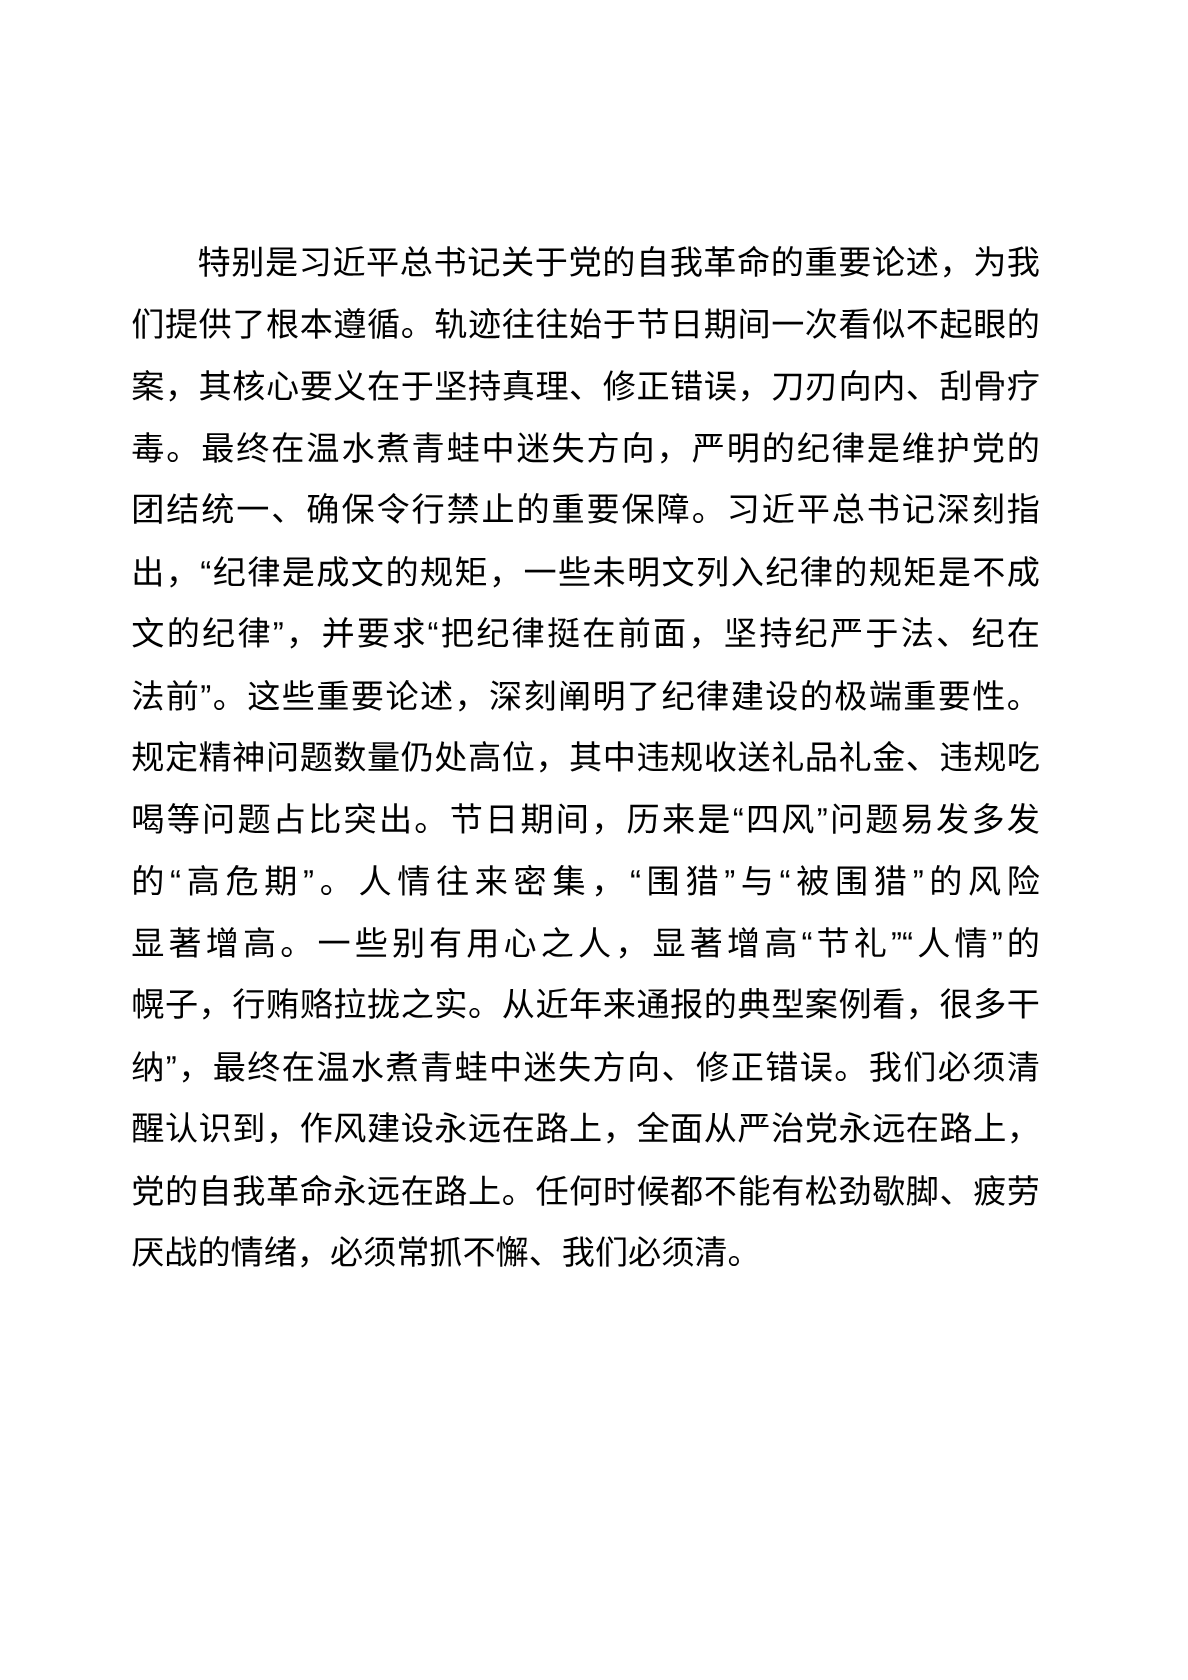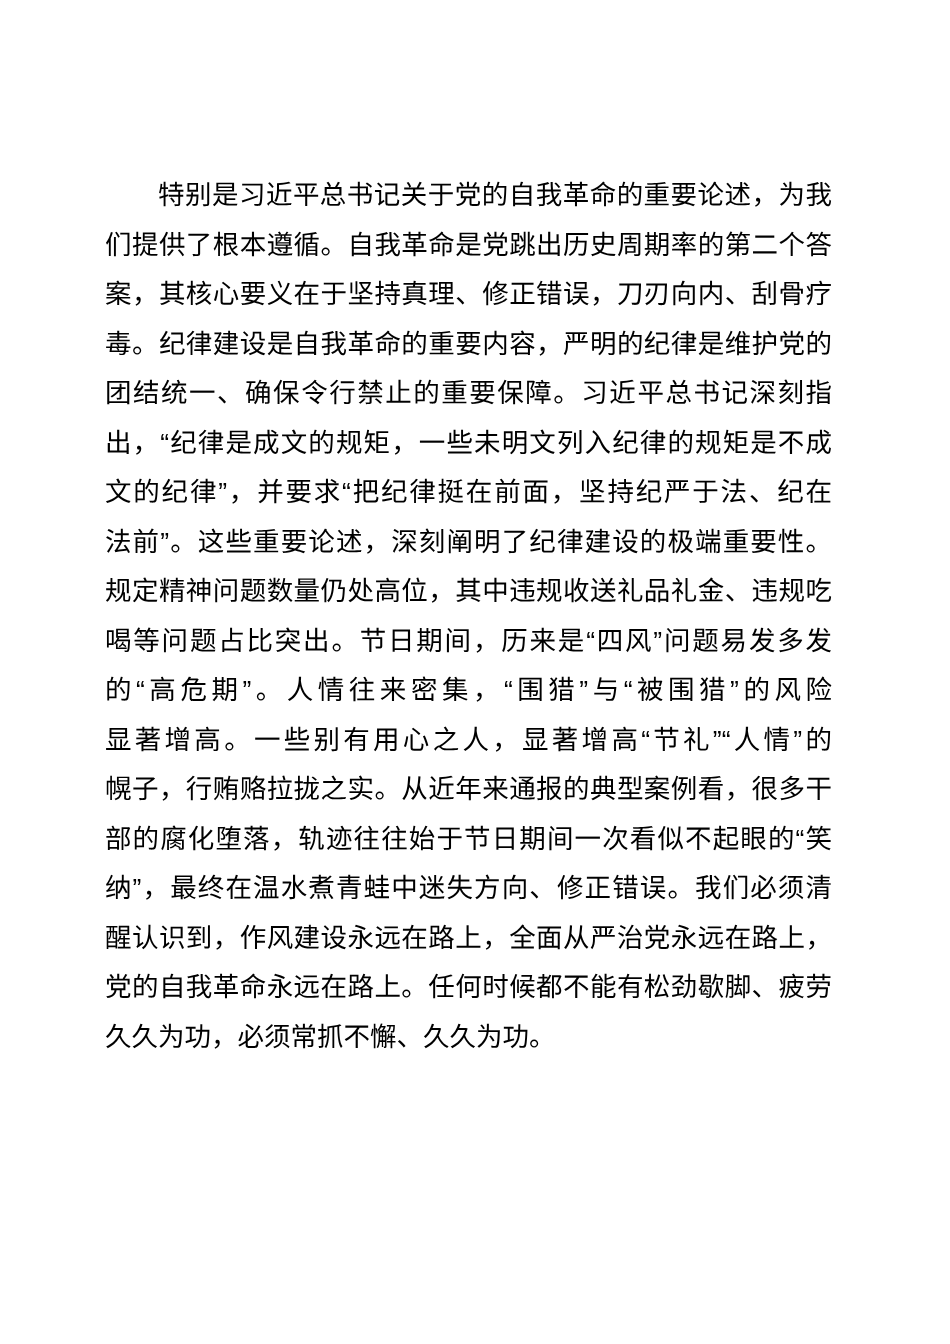--- a/index.html
+++ b/index.html
@@ -14,21 +14,21 @@
   }
   .doc-page {
     position: relative;
     width: 950px;
     height: 1344px;
     background: #ffffff;
   }
   .text-block {
     position: absolute;
     left: 105px;
-    top: 171px;
+    top: 186px;
     width: 727px;
     font-family: "Liberation Sans", "DejaVu Sans", sans-serif;
     font-size: 26.5px;
     line-height: 49.5px;
     color: #000000;
     letter-spacing: 0;
   }
   .para-line {
     text-align: justify;
     text-align-last: justify;
@@ -41,31 +41,30 @@
   .para-line.line-last {
     text-align-last: left;
   }
 </style>
 </head>
 <body style="background: rgb(255, 255, 255);">
 
 <div class="doc-page">
   <div class="text-block" style="color: rgb(0, 0, 0);">
     <div class="para-line line-first">特别是习近平总书记关于党的自我革命的重要论述，为我</div>
-    <div class="para-line">们提供了根本遵循。自我革命是党跳出历史周期率的第二个答</div>
+    <div class="para-line">们提供了根本遵循。轨迹往往始于节日期间一次看似不起眼的</div>
     <div class="para-line">案，其核心要义在于坚持真理、修正错误，刀刃向内、刮骨疗</div>
-    <div class="para-line">毒。纪律建设是自我革命的重要内容，严明的纪律是维护党的</div>
+    <div class="para-line">毒。最终在温水煮青蛙中迷失方向，严明的纪律是维护党的</div>
     <div class="para-line">团结统一、确保令行禁止的重要保障。习近平总书记深刻指</div>
     <div class="para-line">出，“纪律是成文的规矩，一些未明文列入纪律的规矩是不成</div>
     <div class="para-line">文的纪律”，并要求“把纪律挺在前面，坚持纪严于法、纪在</div>
     <div class="para-line">法前”。这些重要论述，深刻阐明了纪律建设的极端重要性。</div>
     <div class="para-line">规定精神问题数量仍处高位，其中违规收送礼品礼金、违规吃</div>
     <div class="para-line">喝等问题占比突出。节日期间，历来是“四风”问题易发多发</div>
     <div class="para-line">的“高危期”。人情往来密集，“围猎”与“被围猎”的风险</div>
     <div class="para-line">显著增高。一些别有用心之人，显著增高“节礼”“人情”的</div>
     <div class="para-line">幌子，行贿赂拉拢之实。从近年来通报的典型案例看，很多干</div>
-    <div class="para-line">部的腐化堕落，轨迹往往始于节日期间一次看似不起眼的“笑</div>
     <div class="para-line">纳”，最终在温水煮青蛙中迷失方向、修正错误。我们必须清</div>
     <div class="para-line">醒认识到，作风建设永远在路上，全面从严治党永远在路上，</div>
     <div class="para-line">党的自我革命永远在路上。任何时候都不能有松劲歇脚、疲劳</div>
-    <div class="para-line line-last">久久为功，必须常抓不懈、久久为功。</div>
+    <div class="para-line line-last">厌战的情绪，必须常抓不懈、我们必须清。</div>
   </div>
 </div>
 
 </body></html>

